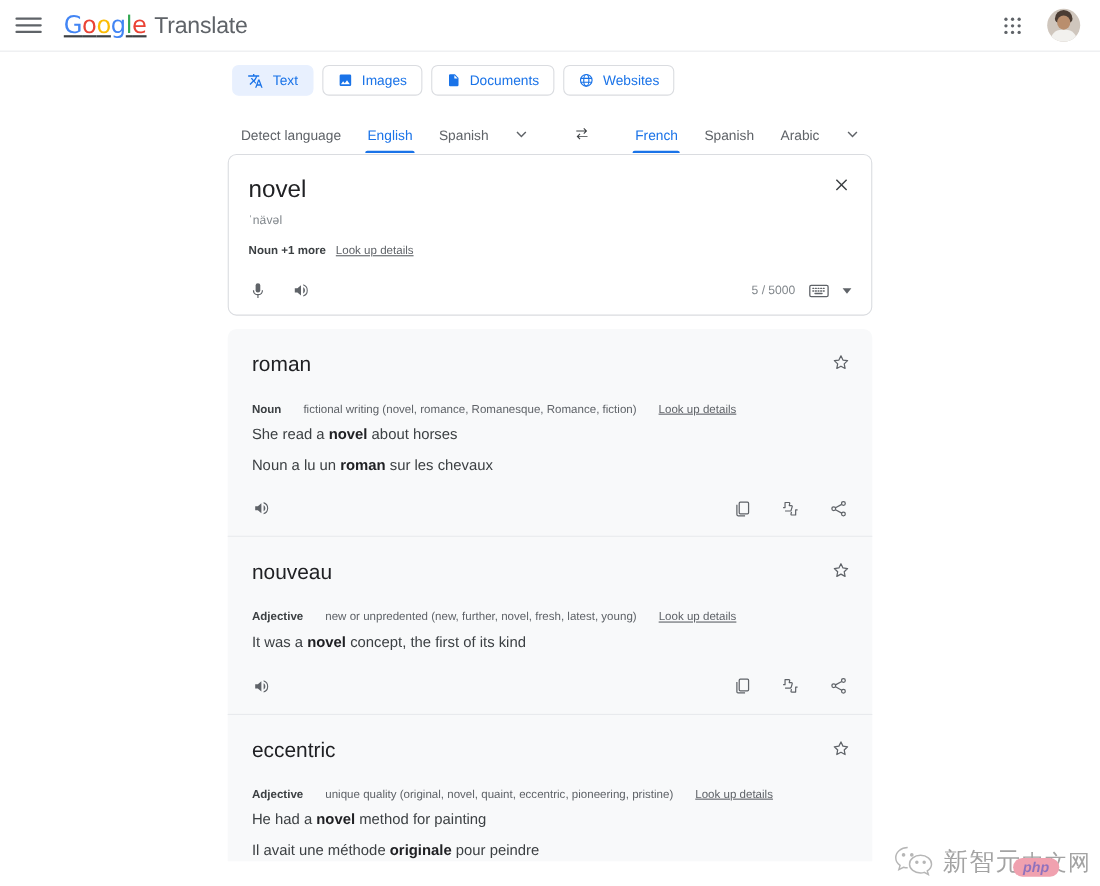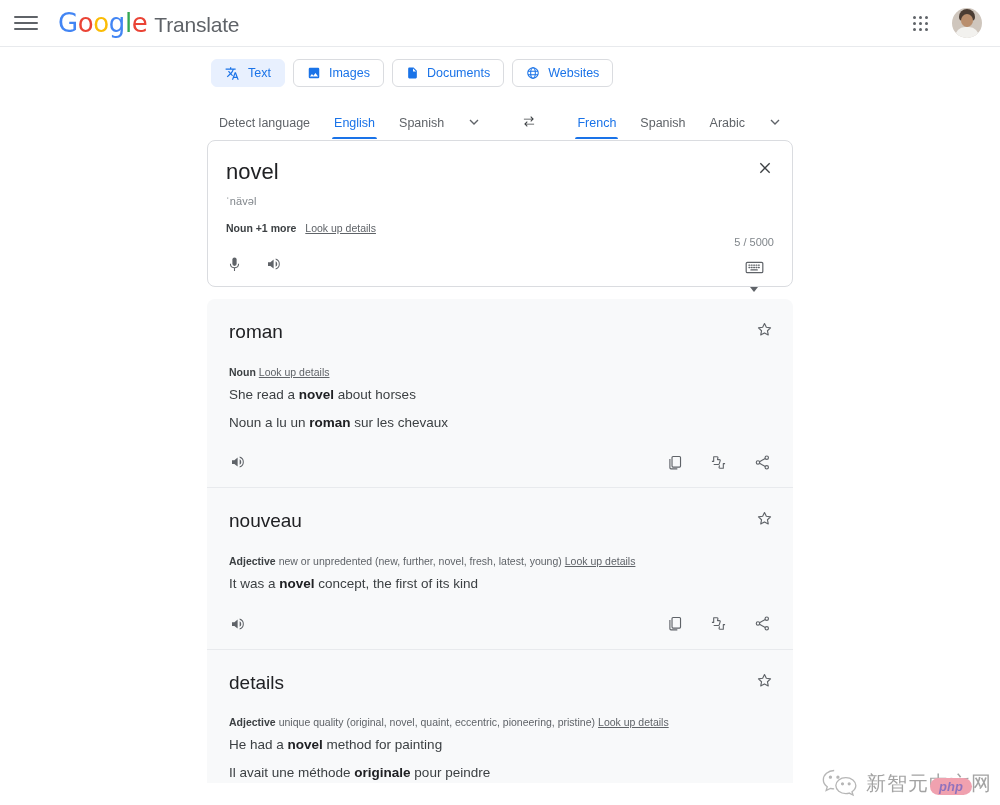--- a/index.html
+++ b/index.html
@@ -23,21 +23,21 @@
   .hamburger {
     width: 24px; height: 24px;
     display: flex; flex-direction: column;
     justify-content: center; gap: 4px;
     cursor: pointer;
     margin-right: 20px;
   }
   .hamburger i { display: block; height: 2px; background: #5f6368; border-radius: 1px; }
 
   .brand { display: flex; align-items: baseline; }
-  .g-logo { font-size: 26px; letter-spacing: -0.4px; font-family: "DejaVu Sans", sans-serif; }
+  .g-logo { font-size: 22px; letter-spacing: -0.4px; font-family: "DejaVu Sans", sans-serif; text-decoration: underline; }
   .g-logo span:nth-child(1){color:#4285F4}
   .g-logo span:nth-child(2){color:#EA4335}
   .g-logo span:nth-child(3){color:#FBBC05}
   .g-logo span:nth-child(4){color:#4285F4}
   .g-logo span:nth-child(5){color:#34A853}
   .g-logo span:nth-child(6){color:#EA4335}
   .brand-word { font-size: 21px; color: #5f6368; margin-left: 7px; letter-spacing: -0.2px; }
 
   .header-right { margin-left: auto; display: flex; align-items: center; gap: 18px; }
   .apps-grid { display: grid; grid-template-columns: repeat(3,3px); grid-template-rows: repeat(3,3px);
@@ -103,55 +103,55 @@
   }
   .src-phon { font-size: 11px; color: #80868b; margin-top: 10px; letter-spacing: .1px; }
   .src-meta { margin-top: 15px; display: flex; align-items: baseline; gap: 9px; font-size: 10.5px; }
   .pos { color: #3c4043; font-weight: 700; }
   .lookup { color: #5f6368; text-decoration: underline; cursor: pointer; }
   .src-footer {
     display: flex; align-items: center;
     height: 44px; margin-top: 8px;
   }
   .src-footer .icons { display: flex; align-items: center; gap: 22px; }
-  .src-footer .right { margin-left: auto; display: flex; align-items: center; gap: 12px; flex-direction: column; }
+  .src-footer .right { margin-left: auto; display: flex; align-items: center; gap: 12px; }
   .counter { font-size: 11px; color: #80868b; }
   .kbd { cursor: pointer; display:flex; align-items:center; }
   .caret-dn {
     width: 0; height: 0; cursor: pointer;
     border-left: 4px solid transparent; border-right: 4px solid transparent;
     border-top: 5px solid #5f6368;
   }
   .icon-btn { cursor: pointer; display: flex; align-items: center; justify-content: center; }
 
   
   .results { margin-top: 12px; }
   .rcard {
     background: #f8f9fa;
     padding: 22px 22px 0 22px;
     position: relative;
     border-top: 1px solid #e8eaed;
   }
   .rcard:first-child { border-top: none; border-radius: 8px 8px 0 0; }
   .r-word { font-size: 19px; color: #202124; line-height: 1.2; }
   .r-star { position: absolute; top: 22px; right: 20px; cursor: pointer; }
-  .r-meta { margin-top: 22px; display: flex; align-items: baseline; gap: 3px; font-size: 10.5px; flex-wrap: wrap; }
+  .r-meta { margin-top: 22px; display: flex; align-items: baseline; gap: 20px; font-size: 10.5px; flex-wrap: wrap; }
   .r-meta .syn { color: #5f6368; }
   .r-ex { margin-top: 7px; font-size: 13.5px; color: #3c4043; line-height: 1.52; }
   .r-ex b { font-weight: 700; color: #202124; }
   .r-footer { display: flex; align-items: center; height: 50px; margin-top: 4px; }
   .r-footer .right { margin-left: auto; display: flex; align-items: center; gap: 26px; }
 
   
   .watermark {
     position: absolute; right: 8px; bottom: 6px;
     display: flex; align-items: center; gap: 6px;
     opacity: .62; pointer-events: none;
   }
-  .wm-cn { font-size: 20px; color: #6b6b6b; font-family: "DejaVu Sans", sans-serif; letter-spacing: 1px; }
+  .wm-cn { font-size: 23px; color: #6b6b6b; font-family: "DejaVu Sans", sans-serif; letter-spacing: 1px; }
   .wm-php {
     position: absolute; left: 64px; bottom: 2px;
     background: #e8687f; color: #4c1d95; font-style: italic; font-weight: 700;
     font-size: 13px; padding: 1px 9px; border-radius: 10px;
   }
 </style>
 </head>
 <body>
 
 <div class="header">
@@ -296,20 +296,21 @@
 
       <div class="rcard">
         <div class="r-word">roman</div>
         <span class="r-star">
           <svg width="17" height="17" viewBox="0 0 24 24" fill="none" stroke="#5f6368" stroke-width="1.6" stroke-linejoin="round">
             <path d="M12 3.5l2.6 5.4 5.9.8-4.3 4.1 1.1 5.9-5.3-2.9-5.3 2.9 1.1-5.9-4.3-4.1 5.9-.8z"></path>
           </svg>
         </span>
         <div class="r-meta">
           <span class="pos">Noun</span>
+          <span class="syn">fictional writing (novel, romance, Romanesque, Romance, fiction)</span>
           <span class="lookup">Look up details</span>
         </div>
         <div class="r-ex"><span>She read a </span><b>novel</b><span> about horses</span></div>
         <div class="r-ex"><span>Noun a lu un </span><b>roman</b><span> sur les chevaux</span></div>
         <div class="r-footer">
           <span class="icon-btn">
             <svg width="18" height="18" viewBox="0 0 24 24" fill="#5f6368">
               <path d="M4 9.5v5h3.2l4.3 3.6V5.9L7.2 9.5H4z"></path>
               <path d="M14.2 8.3v7.4c1.3-.7 2.1-2 2.1-3.7s-.8-3-2.1-3.7z"></path>
               <path d="M14.2 4.6v1.6A6.1 6.1 0 0 1 14.2 17.8v1.6A7.7 7.7 0 0 0 14.2 4.6z"></path>
@@ -380,21 +381,21 @@
                   <circle cx="5.6" cy="12" r="2.4"></circle>
                   <circle cx="18" cy="18.8" r="2.4"></circle>
                 <path d="M7.8 10.8l8-4.4M7.8 13.2l8 4.4"></path>
               </svg>
             </span>
           </div>
         </div>
       </div>
 
       <div class="rcard">
-        <div class="r-word">details</div>
+        <div class="r-word">eccentric</div>
         <span class="r-star">
           <svg width="17" height="17" viewBox="0 0 24 24" fill="none" stroke="#5f6368" stroke-width="1.6" stroke-linejoin="round">
             <path d="M12 3.5l2.6 5.4 5.9.8-4.3 4.1 1.1 5.9-5.3-2.9-5.3 2.9 1.1-5.9-4.3-4.1 5.9-.8z"></path>
           </svg>
         </span>
         <div class="r-meta">
           <span class="pos">Adjective</span>
           <span class="syn">unique quality (original, novel, quaint, eccentric, pioneering, pristine)</span>
           <span class="lookup">Look up details</span>
         </div>

